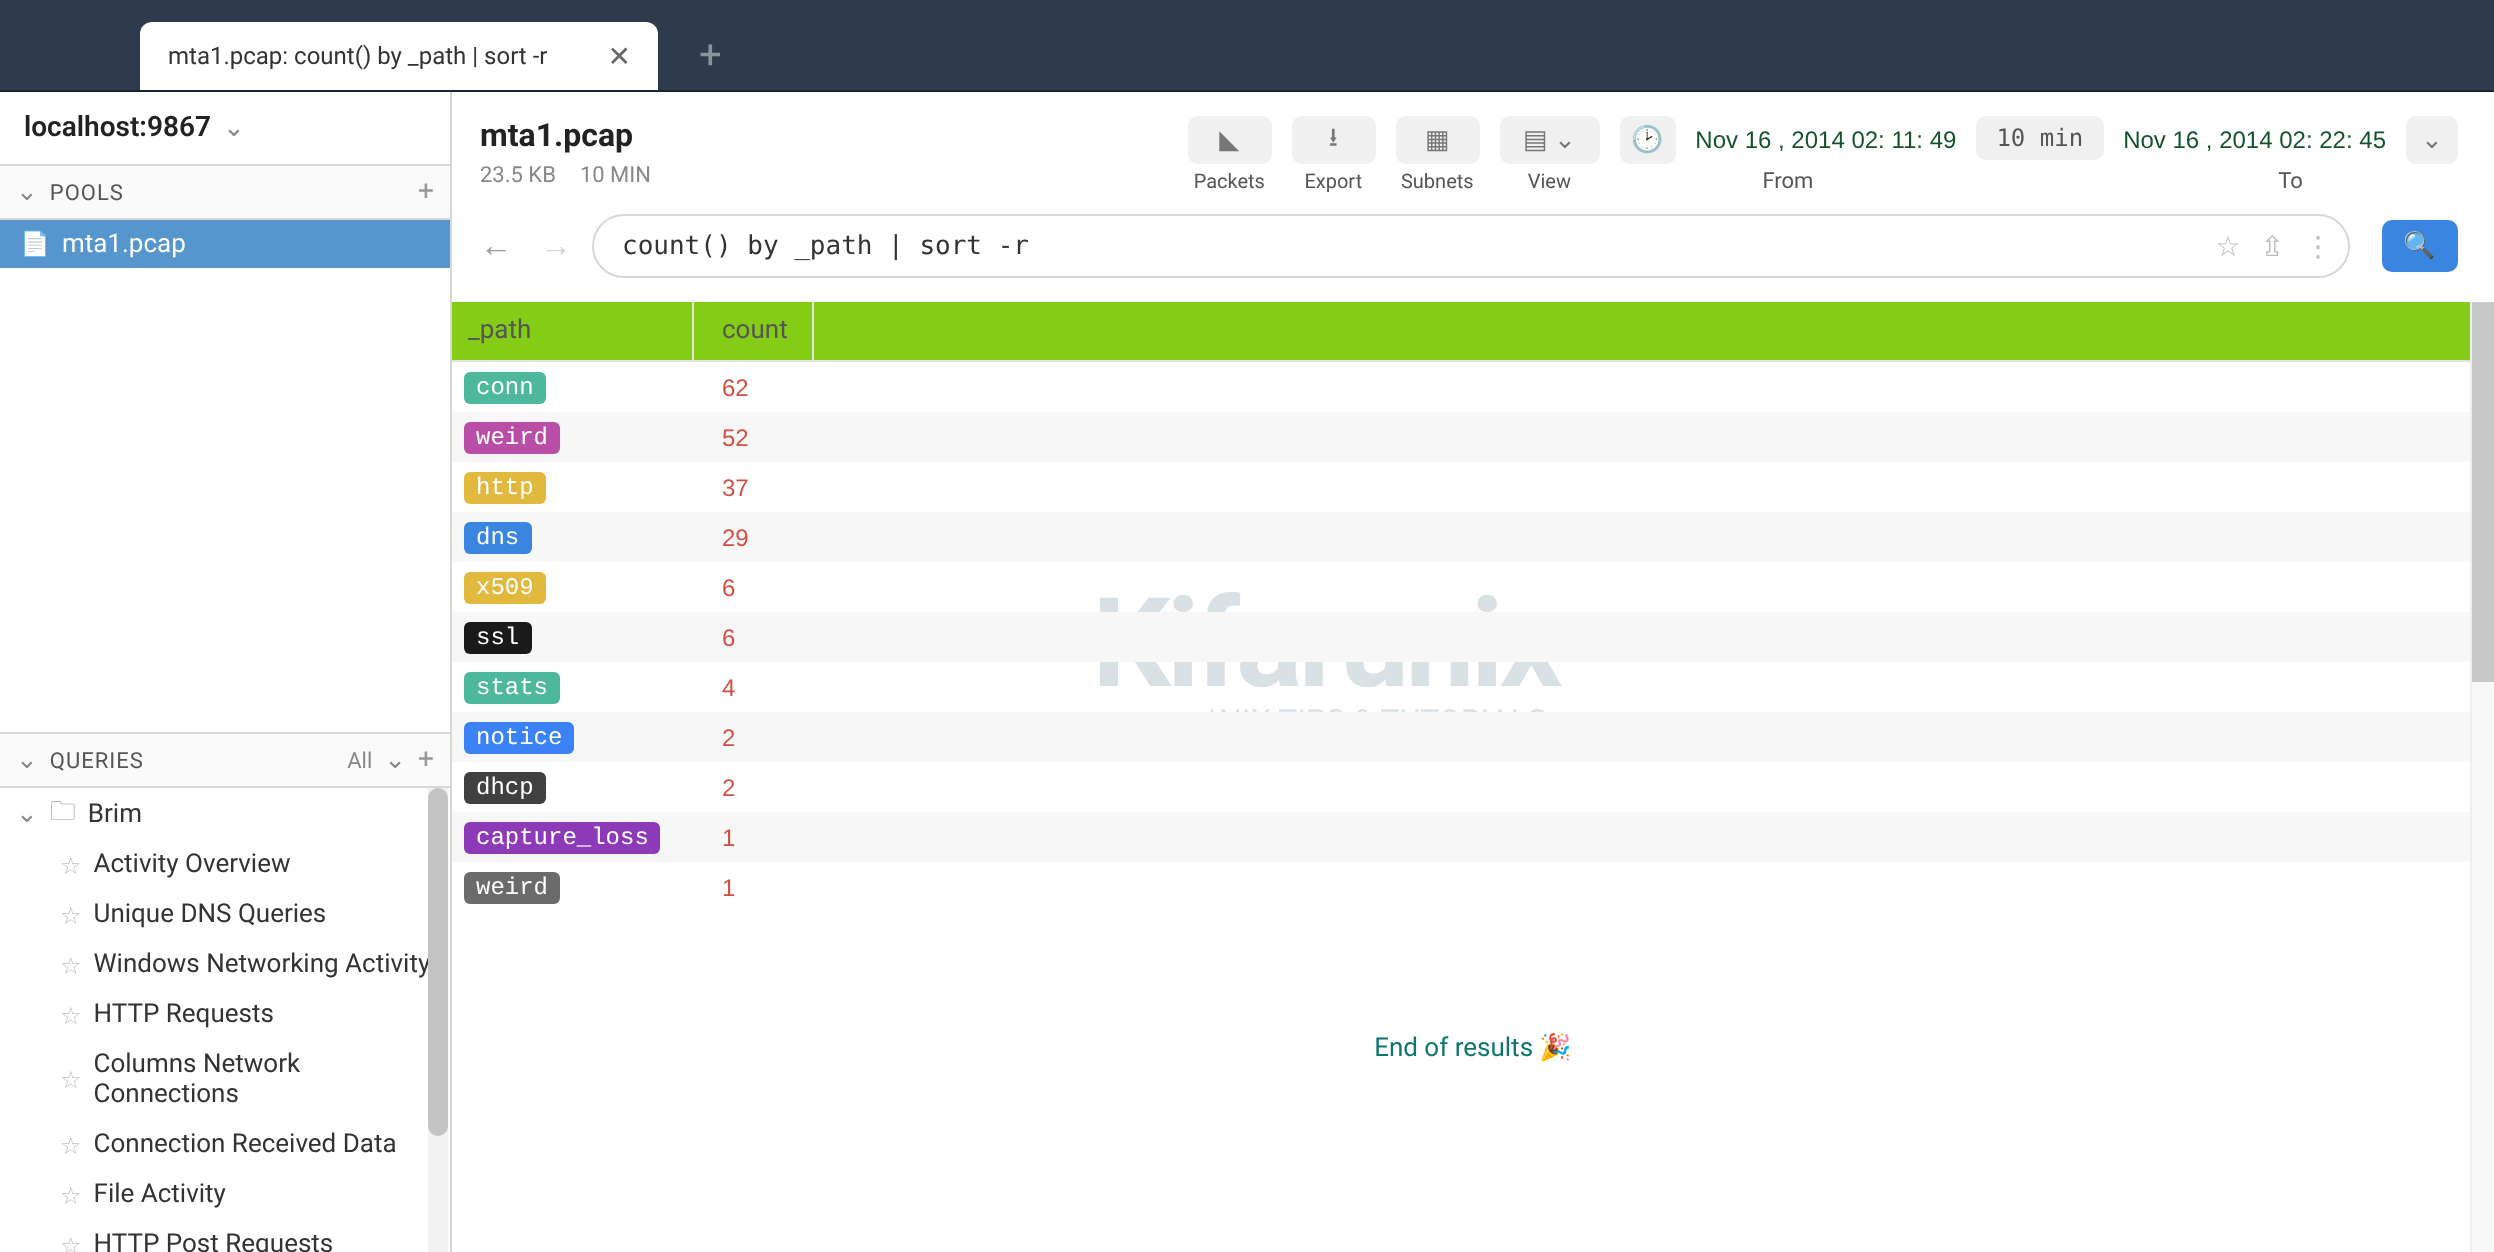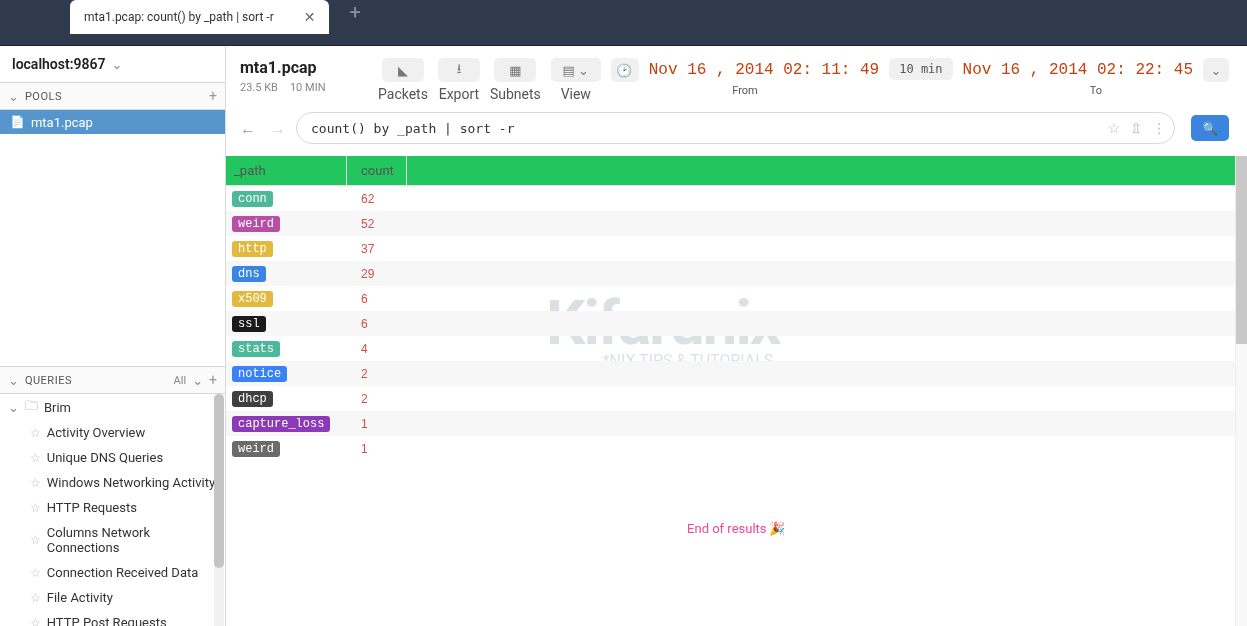--- a/index.html
+++ b/index.html
@@ -1,19 +1,19 @@
 <!DOCTYPE html>
 <html><head>
 <meta charset="utf-8">
 <style>
 * { margin: 0; padding: 0; box-sizing: border-box; font-family: -apple-system, BlinkMacSystemFont, "Segoe UI", Roboto, sans-serif; }
 body { background: #fff; width: 1247px; height: 626px; overflow: hidden; font-size: 13px; color: #333; }
 
 
-.tab-bar { background: #2f3b4c; height: 46px; display: flex; align-items: flex-start; padding-left: 70px; border-bottom: 1px solid #1a2332;}
+.tab-bar { background: #2f3b4c; height: 46px; display: flex; align-items: flex-end; padding-left: 70px; border-bottom: 1px solid #1a2332;}
 .tab { background: #fff; height: 34px; display: flex; align-items: center; padding: 0 14px; border-top-left-radius: 6px; border-top-right-radius: 6px; gap: 30px; min-width: 230px; margin-bottom:0;}
 .tab-title { color: #333; font-size: 12px; }
 .tab-close { color: #666; cursor: pointer; font-size: 14px; }
 .new-tab { color: #89949b; font-size: 20px; margin-left: 20px; margin-bottom: 6px; cursor: pointer; }
 
 .main { display: flex; height: calc(626px - 46px); }
 
 
 .sidebar { width: 226px; border-right: 1px solid #d8d8d8; display: flex; flex-direction: column; background: #fff;}
 .addr-row { padding: 10px 12px; display: flex; align-items: center; gap: 6px; }
@@ -44,52 +44,52 @@
 
 .top-bar { display: flex; justify-content: space-between; align-items: flex-start; padding: 12px 18px 0 14px; }
 .top-left { display: flex; flex-direction: column; gap: 4px; }
 .file-title { font-size: 16px; font-weight: 700; color: #222;}
 .file-meta { font-size: 11px; color: #888; display: flex; gap: 12px;}
 .top-right { display: flex; align-items: flex-start; gap: 10px;}
 
 .tool-btn { display: flex; flex-direction: column; align-items: center; gap: 2px; cursor: pointer;}
 .tool-btn .ibox { width: 42px; height: 24px; background: #f0f0f0; border-radius: 5px; display: flex; align-items: center; justify-content: center; color: #777; font-size:13px;}
 .tool-btn .ibox.wide { width: 50px;}
-.tool-btn .tlbl { font-size: 14px; color: #555; margin-top:2px;}
+.tool-btn .tlbl { font-size: 10px; color: #555; margin-top:2px;}
 .time-group { display: flex; flex-direction: column; align-items: center; gap: 2px;}
 .time-row { display: flex; align-items: center; gap: 10px;}
 .clock-btn { width: 28px; height: 24px; background: #f0f0f0; border-radius: 5px; display:flex; align-items:center; justify-content:center; color:#777;}
-.time-val { font-size: 16px; color: #c2410c; font-family: Liberation Mono, monospace;}
+.time-val { font-size: 12px; color: #14532d; font-family: Liberation Sans, sans-serif;}
 .time-pill { background: #f0f0f0; border-radius: 5px; padding: 4px 10px; font-size: 12px; color: #555; font-family: ui-monospace, Menlo, monospace;}
 .time-lbl { font-size: 11px; color: #555;}
 .drop-btn { width: 26px; height: 24px; background: #f0f0f0; border-radius: 5px; display:flex; align-items:center; justify-content:center; color:#777; cursor:pointer;}
 
 .query-row { display: flex; align-items: center; gap: 10px; padding: 10px 18px 12px 14px;}
 .nav-arrows { display: flex; gap: 14px; color: #999; }
 .nav-arrows .a { cursor: pointer; font-size: 16px;}
 .nav-arrows .a.disabled { color: #d5d5d5; }
 .query-input-wrap { flex: 1; height: 32px; border: 1px solid #d8d8d8; border-radius: 16px; display: flex; align-items: center; padding: 0 8px 0 14px; position: relative;}
 .query-input { flex: 1; border: none; outline: none; font-family: ui-monospace, Menlo, monospace; font-size: 13px; color: #333; background: transparent;}
 .qicons { display: flex; gap: 10px; align-items: center; color: #bbb;}
 .qicons span { cursor: pointer; font-size: 14px;}
 .search-btn { width: 38px; height: 26px; background: #3a85e0; border-radius: 5px; display:flex; align-items:center; justify-content:center; color:#fff; cursor:pointer; margin-left: 6px;}
 
 
 .results { flex: 1; overflow: auto; position:relative;}
-.res-hdr { display: flex; border-bottom: 1px solid #e2e2e2; height: 30px; align-items: flex-start; padding-left: 6px; background:#22c55e; position: sticky; top:0;}
+.res-hdr { display: flex; border-bottom: 1px solid #e2e2e2; height: 30px; align-items: flex-start; padding-left: 6px; background:#84cc16; position: sticky; top:0;}
 .res-hdr .col1 { width: 115px; padding-left: 2px; color: #555; font-size: 13px; border-right: 1px solid #e2e2e2; height: 100%; display: flex; align-items: center;}
 .res-hdr .col2 { padding-left: 14px; color: #555; font-size: 13px; border-right: 1px solid #e2e2e2; height: 100%; display: flex; align-items: center; width: 60px;}
 
 .res-row { display: flex; align-items: center; height: 25px; padding-left: 6px;}
 .res-row:nth-child(even){ background: #f7f7f7;}
 .badge { font-family: Liberation Mono, monospace; font-size: 12px; padding: 1px 6px; border-radius: 3px; color: #fff; display: inline-block;}
 .cell1 { width: 115px; }
 .cell2 { padding-left: 14px; color: #d15043; font-family: Liberation Sans, sans-serif; font-size: 12px;}
 
-.end { text-align: center; padding: 60px 0; color: #ec4899; font-size: 13px;}
+.end { text-align: center; padding: 60px 0; color: #0f766e; font-size: 13px;}
 
 .watermark { position: absolute; left: 320px; top: 240px; pointer-events:none; opacity:0.22; }
 .watermark .big { font-size: 62px; font-weight: 700; color: #5a7a8a; letter-spacing: -2px;}
 .watermark .sub { font-size: 16px; color: #5a7a8a; text-align: right; margin-top: -8px; margin-right: 6px;}
 
 .res-scroll-track { position: absolute; right: 0; top: 0; width: 12px; bottom: 0; background: #f8f8f8; border-left:1px solid #eee;}
 .res-scroll-thumb { background: #c8c8c8; width: 100%; height: 40%; }
 </style>
 </head>
 <body>

